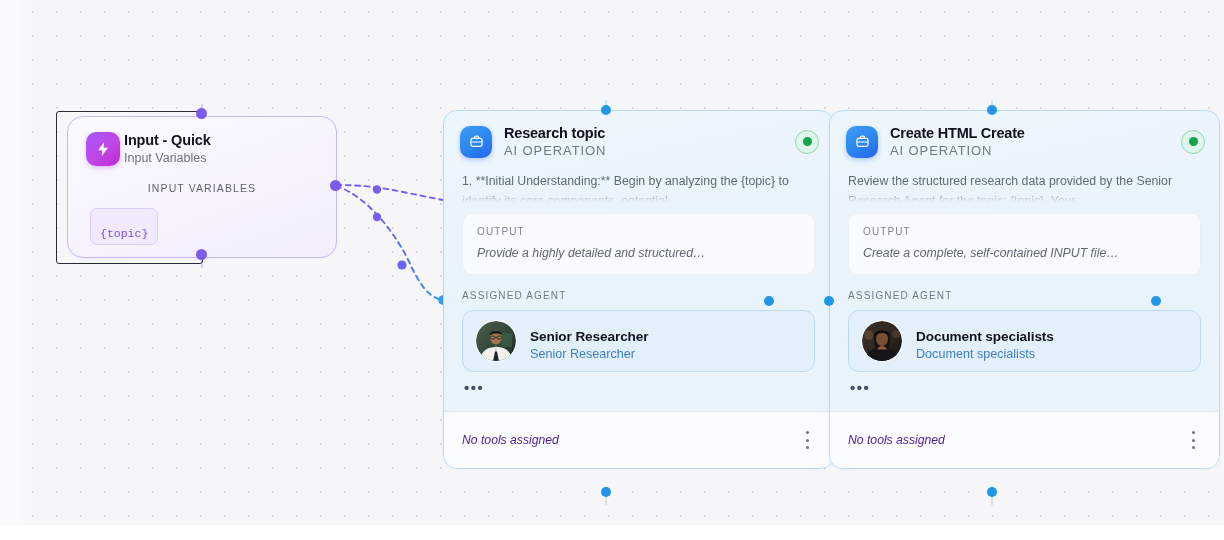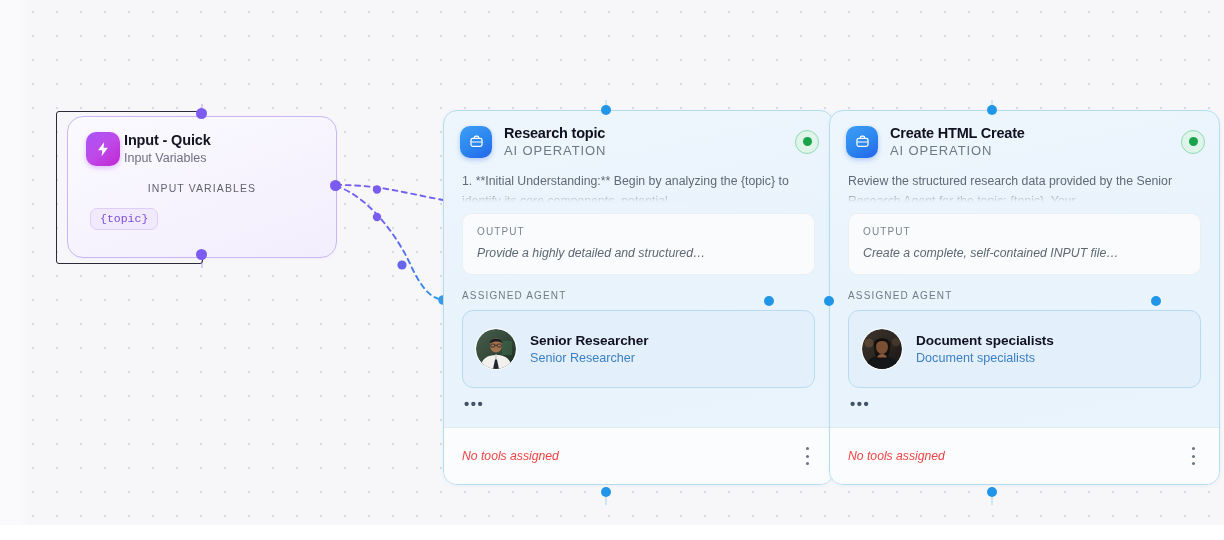--- a/index.html
+++ b/index.html
@@ -105,21 +105,21 @@
   }
   .chip-row { padding: 14px 0 0 22px; }
   .chip-topic {
     display: inline-block;
     font-family: "Liberation Mono", monospace;
     font-size: 11.5px;
     color: #7c4ddb;
     background: #f1eafd;
     border: 1px solid #ddcdf7;
     border-radius: 7px;
-    padding: 3px 9px 4px 9px;
+    padding: 18px 9px 4px 9px;
   }
 
   
   .node-op {
     width: 391px;
     border: 1.2px solid #b6dcf2;
     border-radius: 14px;
     box-sizing: border-box;
     background: linear-gradient(168deg, #eef6fd 0%, #e9f3fc 45%, #eaf4fd 100%);
     box-shadow: 0 1px 4px rgba(40,100,160,0.06);
@@ -194,23 +194,23 @@
   }
   .agent-label {
     margin: 15px 0 9px 18px;
     font-size: 10px; letter-spacing: 1.15px; color: #6f7a85;
   }
   .agent-card {
     margin: 9px 18px 0 18px;
     background: #e3f0fb;
     border: 1.1px solid #b8dbf2;
     border-radius: 11px;
-    padding: 17px 12px;
+    padding: 9px 12px;
     display: flex;
-    align-items: center;
+    align-items: flex-end;
   }
   .avatar {
     width: 40px; height: 40px; border-radius: 50%;
     flex: none; overflow: hidden;
     border: 1px solid rgba(255,255,255,0.8);
     position: relative;
   }
   .agent-names { margin-left: 13px; }
   .agent-name {
     font-size: 13.6px; font-weight: bold; color: #111122;
@@ -228,21 +228,21 @@
     margin-top: 14px;
     border-top: 1px solid #dfeaf4;
     background: #fbfcfd;
     height: 56px;
     display: flex;
     align-items: center;
     justify-content: space-between;
     padding: 0 18px;
   }
   .no-tools {
-    font-size: 12.2px; font-style: italic; color: #ef4444;
+    font-size: 12.2px; font-style: italic; color: #4c1d95;
   }
   .kebab {
     width: 16px; height: 18px;
     display: flex; flex-direction: column; align-items: center;
     justify-content: space-between;
     padding: 1px 0;
   }
   .kebab span {
     display: block; width: 3px; height: 3px; border-radius: 50%;
     background: #6b7683;

